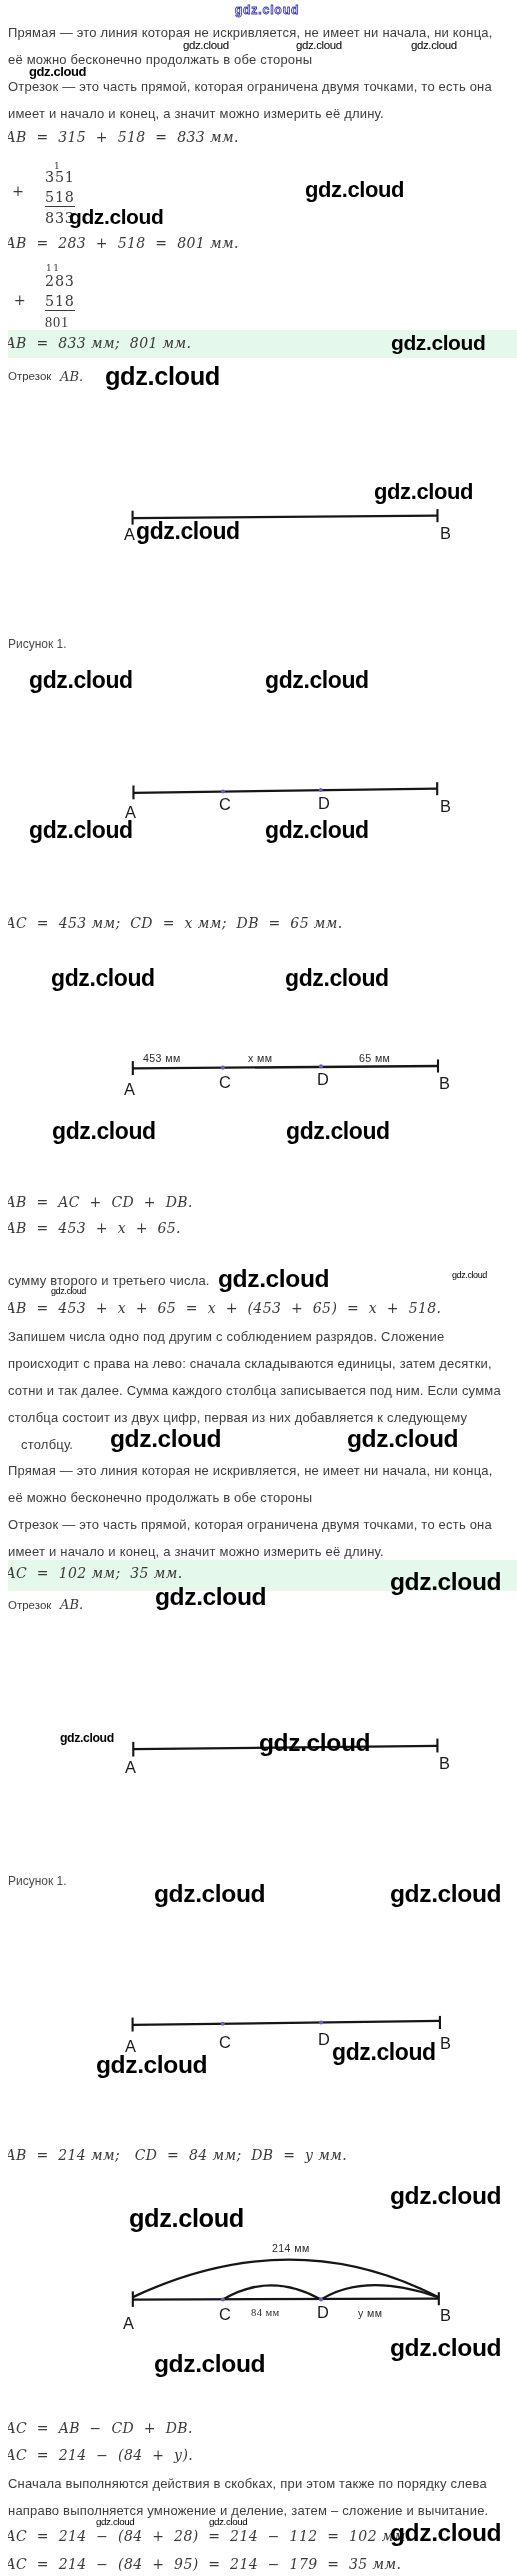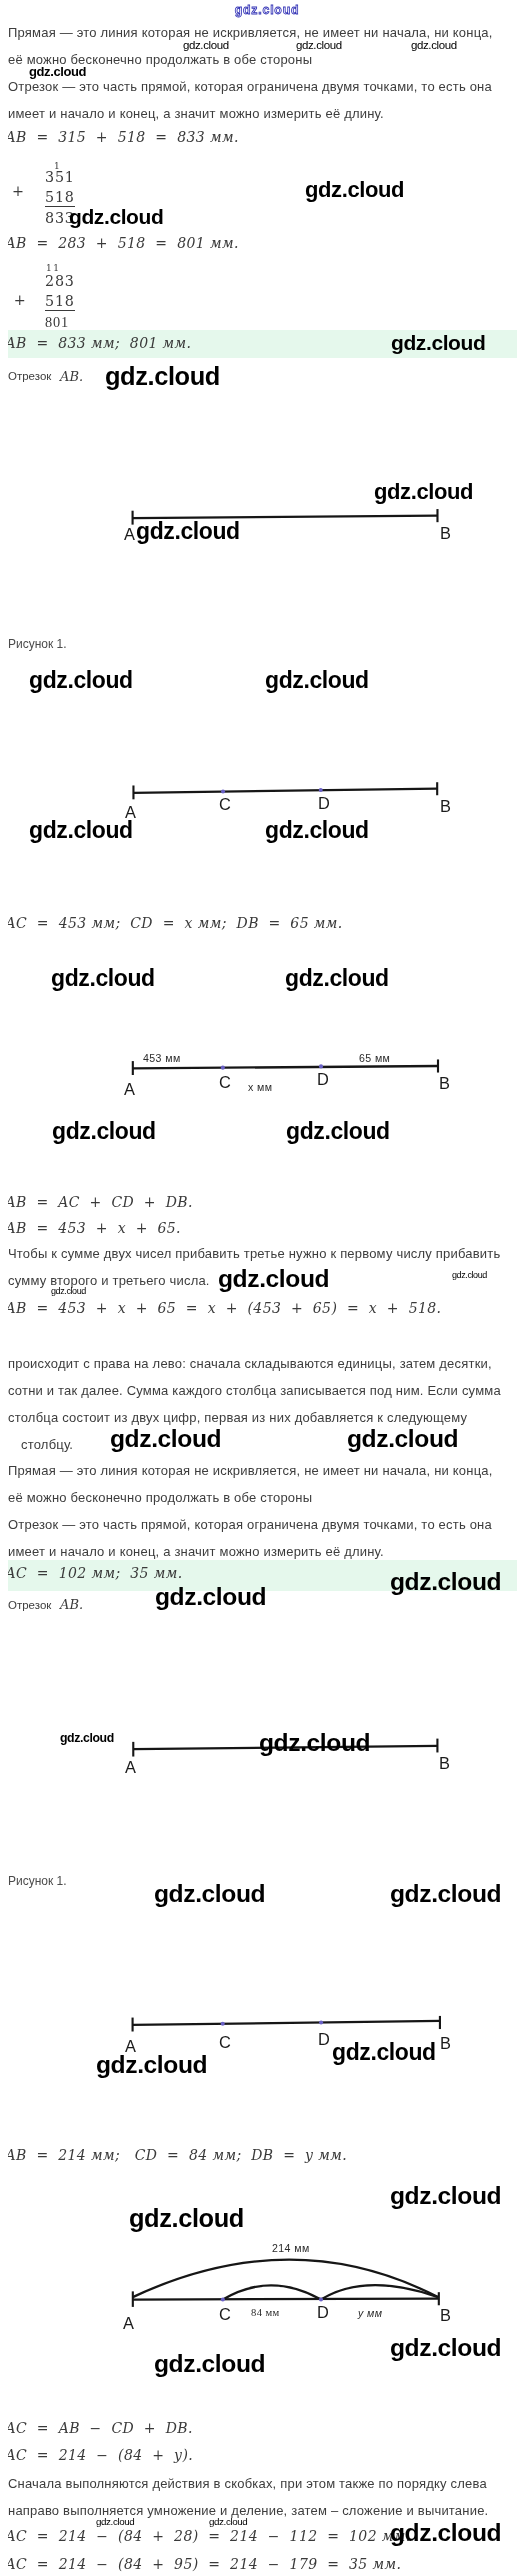--- a/index.html
+++ b/index.html
@@ -78,39 +78,39 @@
     <circle class="figdot" cx="382" cy="24.5" r="2.5"></circle>
   </svg>
   <div class="ptlabel" style="left:211px;top:796px;">C</div>
   <div class="ptlabel" style="left:310px;top:795px;">D</div>
   <div class="ptlabel" style="left:117px;top:804px;">A</div>
   <div class="ptlabel" style="left:432px;top:798px;">B</div>
 
   <div class="math" style="top:915px;">AC  =  453 мм;  CD  =  x мм;  DB  =  65 мм.</div>
 
   <div class="measure" style="left:135px;top:1053px;">453 мм</div>
-  <div class="measure" style="left:240px;top:1082px;">х мм</div>
+  <div class="measure" style="left:240px;top:1053px;">х мм</div>
   <div class="measure" style="left:351px;top:1053px;">65 мм</div>
   <svg style="top:1057px;" width="518" height="45" viewBox="0 0 632 55">
     <line class="figline" x1="152" y1="14" x2="525" y2="11"></line>
     <line class="figtick" x1="152" y1="5" x2="152" y2="22"></line>
     <line class="figtick" x1="525" y1="3" x2="525" y2="19"></line>
     <circle class="figdot" cx="262" cy="13" r="2.5"></circle>
     <circle class="figdot" cx="382" cy="11.5" r="2.5"></circle>
   </svg>
   <div class="ptlabel" style="left:211px;top:1074px;">C</div>
   <div class="ptlabel" style="left:309px;top:1071px;">D</div>
   <div class="ptlabel" style="left:116px;top:1081px;">A</div>
   <div class="ptlabel" style="left:431px;top:1075px;">B</div>
 
   <div class="math" style="top:1194px;">AB  =  AC  +  CD  +  DB.</div>
   <div class="math" style="top:1220px;">AB  =  453  +  x  +  65.</div>
-  <div class="sans" style="top:1246px;">Чтобы к сумме двух чисел прибавить третье нужно к первому числу прибавить</div>
   <div class="sans" style="top:1273px;">сумму второго и третьего числа.</div>
   <div class="math" style="top:1300px;">AB  =  453  +  x  +  65  =  x  +  (453  +  65)  =  x  +  518.</div>
+  <div class="sans" style="top:1329px;">Запишем числа одно под другим с соблюдением разрядов. Сложение</div>
   <div class="sans" style="top:1356px;">происходит с права на лево: сначала складываются единицы, затем десятки,</div>
   <div class="sans" style="top:1383px;">сотни и так далее. Сумма каждого столбца записывается под ним. Если сумма</div>
   <div class="sans" style="top:1410px;">столбца состоит из двух цифр, первая из них добавляется к следующему</div>
   <div class="sans" style="top:1437px;padding-left:13px;">столбцу.</div>
 
   <div class="sans" style="top:1463px;">Прямая — это линия которая не искривляется, не имеет ни начала, ни конца,</div>
   <div class="sans" style="top:1490px;">её можно бесконечно продолжать в обе стороны</div>
   <div class="sans" style="top:1517px;">Отрезок — это часть прямой, которая ограничена двумя точками, то есть она</div>
   <div class="sans" style="top:1544px;">имеет и начало и конец, а значит можно измерить её длину.</div>
 
@@ -148,21 +148,21 @@
     <path class="figarc" d="M382,107 Q436.5,73.5 525,104"></path>
     <line class="figline" x1="152" y1="107" x2="525" y2="106"></line>
     <line class="figtick" x1="152" y1="97" x2="152" y2="116"></line>
     <line class="figtick" x1="526" y1="98" x2="526" y2="114"></line>
     <circle class="figdot" cx="262" cy="107" r="2.5"></circle>
     <circle class="figdot" cx="382" cy="107" r="2.5"></circle>
   </svg>
   <div class="ptlabel" style="left:211px;top:2306px;">C</div>
   <div class="measure" style="left:243px;top:2308px;font-family:Liberation Serif, serif;">84 мм</div>
   <div class="ptlabel" style="left:309px;top:2304px;">D</div>
-  <div class="measure" style="left:350px;top:2308px;font-style:italic;">у мм</div>
+  <div class="measure" style="left:350px;top:2308px;">у мм</div>
   <div class="ptlabel" style="left:115px;top:2315px;">A</div>
   <div class="ptlabel" style="left:432px;top:2307px;">B</div>
 
   <div class="math" style="top:2420px;">AC  =  AB  −  CD  +  DB.</div>
   <div class="math" style="top:2447px;">AC  =  214  −  (84  +  y).</div>
   <div class="sans" style="top:2503px;">направо выполняется умножение и деление, затем – сложение и вычитание.</div>
   <div class="sans" style="top:2476px;">Сначала выполняются действия в скобках, при этом также по порядку слева</div>
   <div class="math" style="top:2528px;">AC  =  214  −  (84  +  28)  =  214  −  112  =  102 мм.</div>
   <div class="math" style="top:2556px;">AC  =  214  −  (84  +  95)  =  214  −  179  =  35 мм.</div>
 

